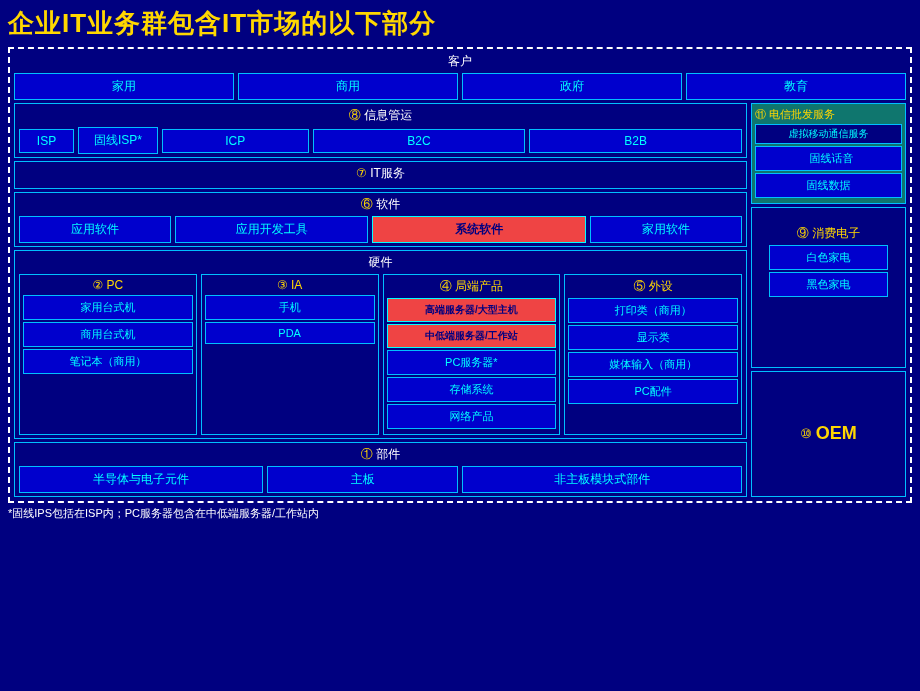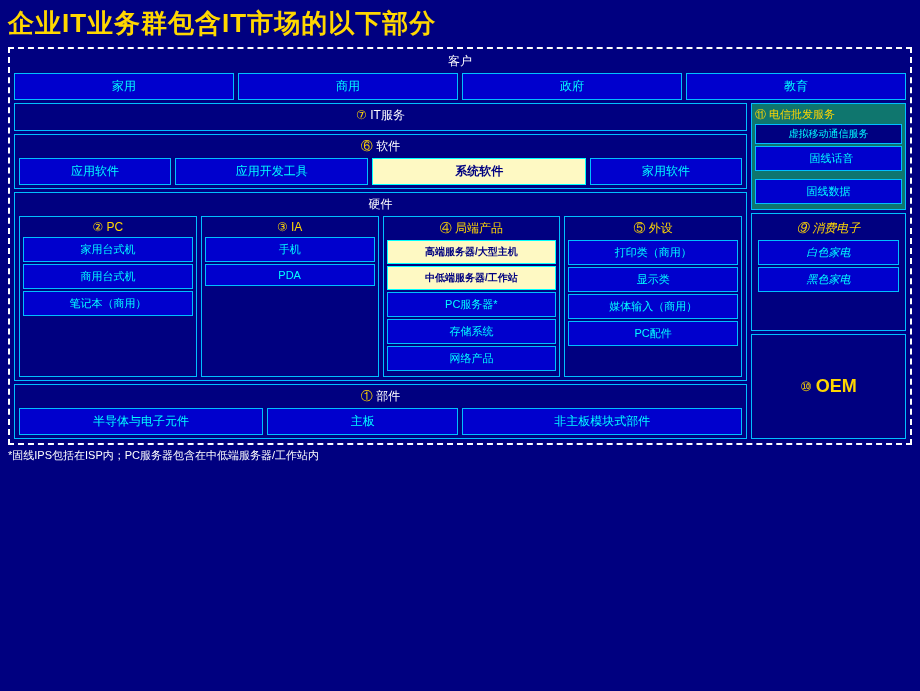--- a/index.html
+++ b/index.html
@@ -158,33 +158,32 @@
     .oem-num {
       color: #FFD700;
       font-size: 12px;
     }
     .footer-note {
       color: #fff;
       font-size: 11px;
       margin-top: 3px;
     }
     .lightblue-btn2 {
-      background: #fef9c3;
+      background: #ef4444;
       border: 1.5px solid #00FFFF;
       color: #000080;
       font-weight: bold;
       text-align: center;
       padding: 4px 23px;
       font-size: 12px;
     }
     .consumer-box {
       border: 1.5px solid #00BFFF;
-      padding: 6px;
-      flex: 1;
-      font-style: italic;
+      padding: 17px;
+      flex: 1;
     }
     .consumer-title {
       color: #FFD700;
       font-size: 12px;
       margin-bottom: 3px;
       text-align: center;
     }
   </style>
 </head>
 <body>
@@ -201,20 +200,33 @@
       <div class="blue-btn">家用</div>
       <div class="blue-btn">商用</div>
       <div class="blue-btn">政府</div>
       <div class="blue-btn">教育</div>
     </div>
 
     <div class="main-layout">
 
       <div class="left-area">
 
+        <div class="section-box">
+          <div class="section-title">
+            <span class="num">⑧</span>
+            <span>信息管运</span>
+          </div>
+          <div class="items-row">
+            <div class="blue-btn" style="width:55px;">ISP</div>
+            <div class="blue-btn" style="width:80px;">固线ISP*</div>
+            <div class="blue-btn" style="flex:1;">ICP</div>
+            <div class="blue-btn" style="flex:1.5;">B2C</div>
+            <div class="blue-btn" style="flex:1.5;">B2B</div>
+          </div>
+        </div>
 
         <div class="section-box">
           <div class="section-title">
             <span class="num">⑦</span>
             <span>IT服务</span>
           </div>
         </div>
 
         <div class="section-box">
           <div class="section-title">
@@ -293,21 +305,21 @@
       </div>
 
       <div class="right-sidebar">
 
         <div class="telecom-box">
           <div class="telecom-title">
             <span>⑪</span>
             <span>电信批发服务</span>
           </div>
           <div class="telecom-sub">虚拟移动通信服务</div>
-          <div class="blue-btn" style="width:100%;margin-bottom:8px;font-size:11px;padding-left:12px;">固线话音</div>
+          <div class="blue-btn" style="width:100%;margin-bottom:2px;font-size:11px;padding-left:12px;">固线话音</div>
           <div class="blue-btn" style="width:100%;margin-bottom:2px;font-size:11px;">固线数据</div>
         </div>
 
         <div class="consumer-box">
           <div class="consumer-title">
             <span>⑨</span>
             <span>消费电子</span>
           </div>
           <div class="blue-btn" style="width:100%;margin-bottom:2px;font-size:11px;">白色家电</div>
           <div class="blue-btn" style="width:100%;margin-bottom:2px;font-size:11px;">黑色家电</div>

